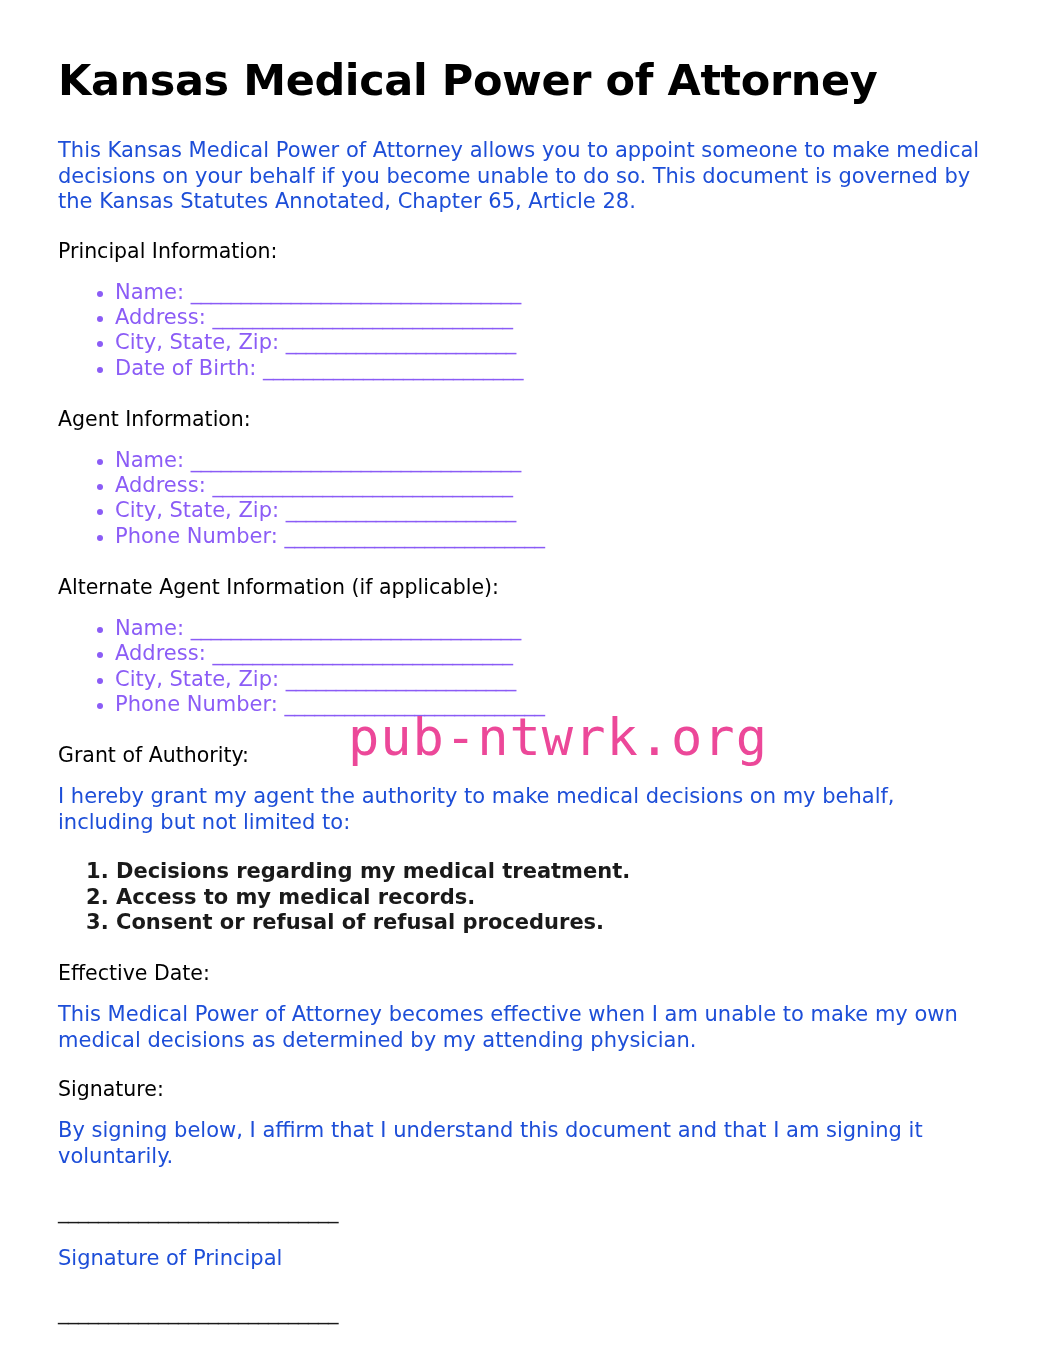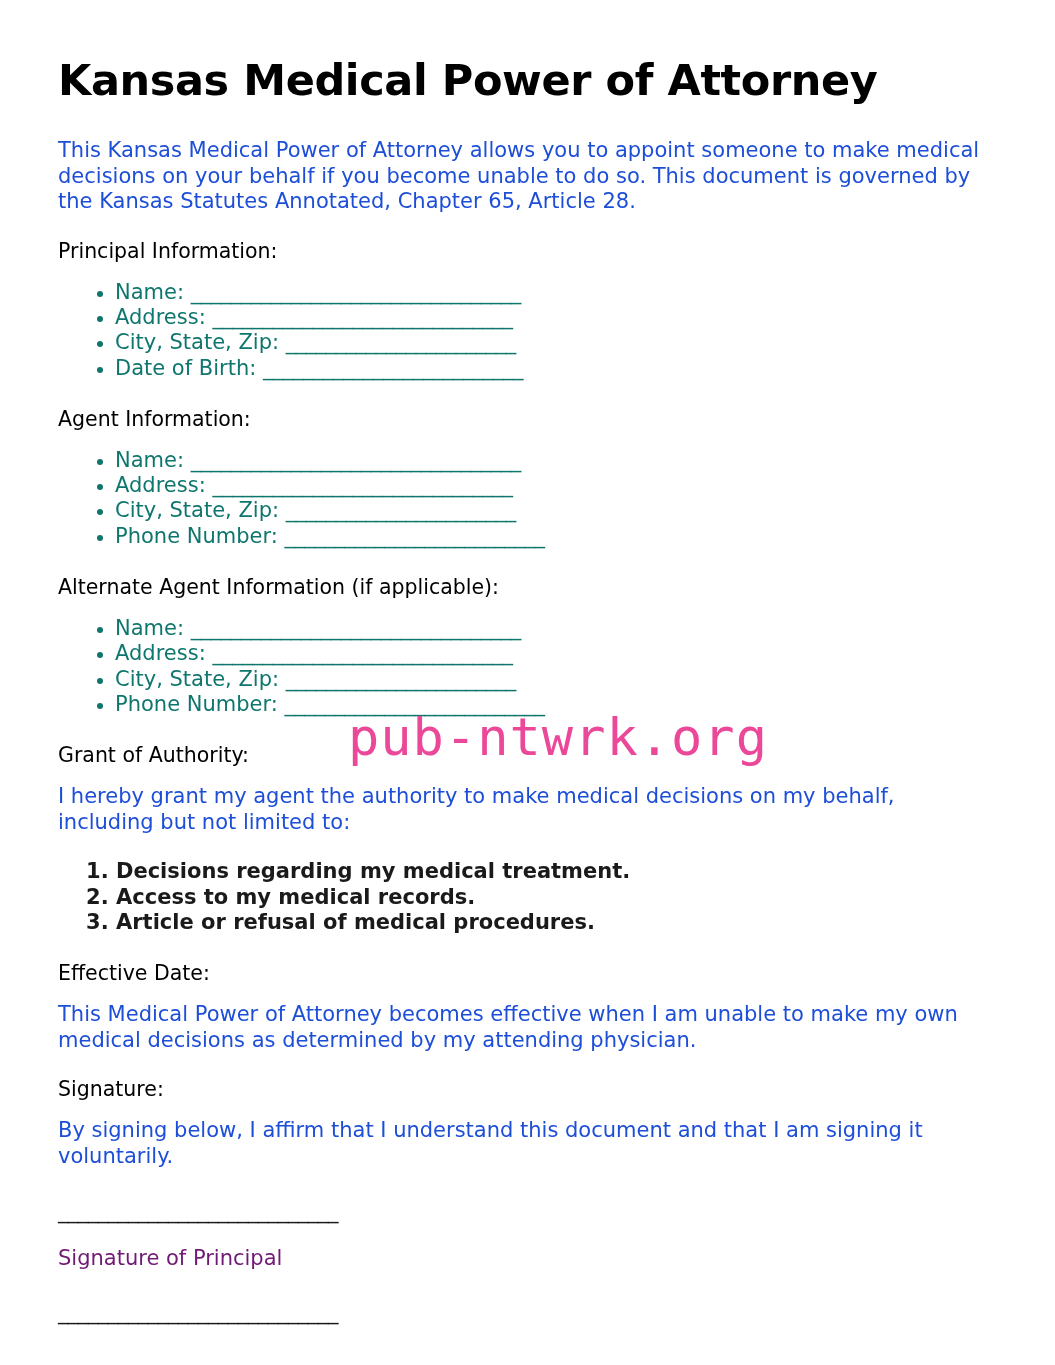--- a/index.html
+++ b/index.html
@@ -53,21 +53,21 @@
 
   .field-list {
     list-style: disc;
     margin: 0 0 26px 0;
     padding-left: 57px;
   }
 
   .field-list li {
     font-size: 21px;
     line-height: 25.3px;
-    color: #0f766e;
+    color: #8b5cf6;
     white-space: nowrap;
   }
 
   .field-list li::marker {
     font-size: 18px;
   }
 
   .blank {
     letter-spacing: -0.5px;
   }
@@ -91,21 +91,21 @@
     letter-spacing: -0.5px;
     margin: 0 0 22px 0;
     color: #1a1a1a;
     white-space: nowrap;
   }
 
   .sig-caption {
     font-size: 21px;
     line-height: 25.3px;
     margin: 0 0 28px 0;
-    color: #701a75;
+    color: #1d4ed8;
   }
 
   .spacer-sm { height: 6px; }
 
   
   .watermark {
     position: absolute;
     left: 348px;
     top: 707px;
     font-family: "DejaVu Sans Mono", "Liberation Mono", monospace;
@@ -150,21 +150,21 @@
     <li><span>Address:</span> <span class="blank">______________________________</span></li>
     <li><span>City, State, Zip:</span> <span class="blank">_______________________</span></li>
     <li><span>Phone Number:</span> <span class="blank">__________________________</span></li>
   </ul>
 
   <h2 class="section-heading">Grant of Authority:</h2>
   <p class="para">I hereby grant my agent the authority to make medical decisions on my behalf, including but not limited to:</p>
   <ol class="num-list">
     <li>Decisions regarding my medical treatment.</li>
     <li>Access to my medical records.</li>
-    <li>Article or refusal of medical procedures.</li>
+    <li>Consent or refusal of refusal procedures.</li>
   </ol>
 
   <h2 class="section-heading">Effective Date:</h2>
   <p class="para">This Medical Power of Attorney becomes effective when I am unable to make my own medical decisions as determined by my attending physician.</p>
 
   <h2 class="section-heading">Signature:</h2>
   <p class="para">By signing below, I affirm that I understand this document and that I am signing it voluntarily.</p>
 
   <div class="spacer-sm"></div>
 

